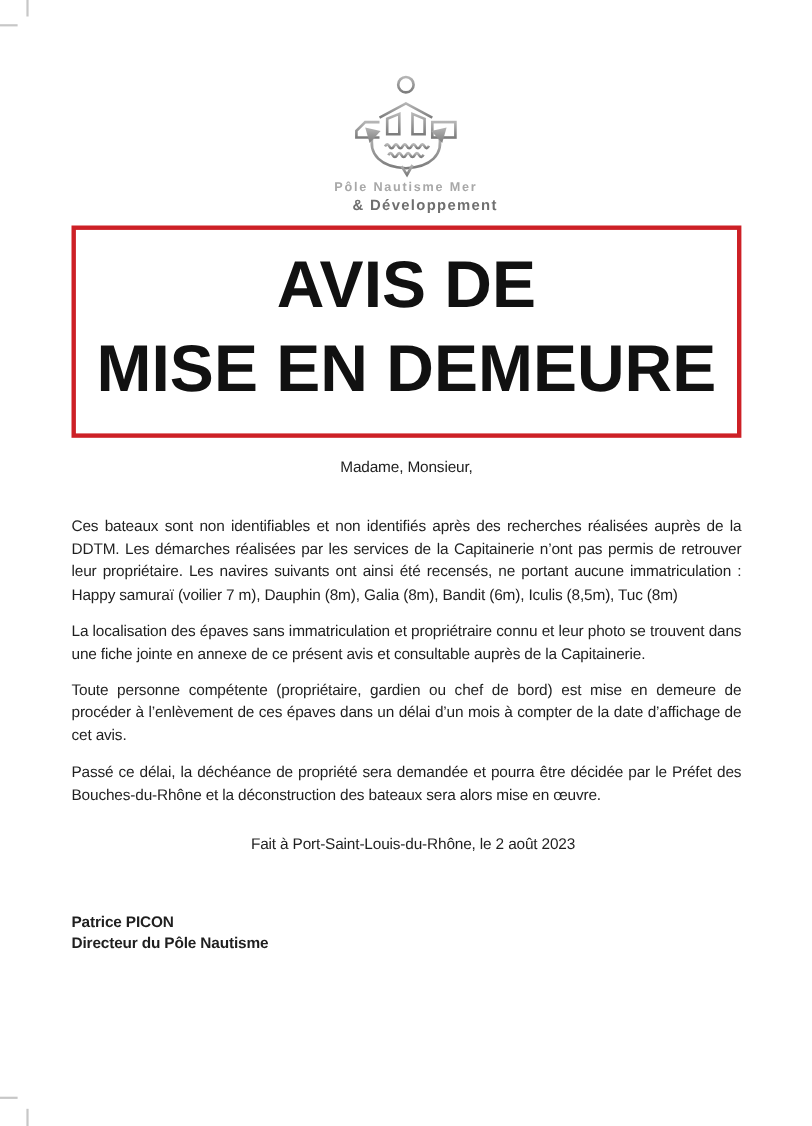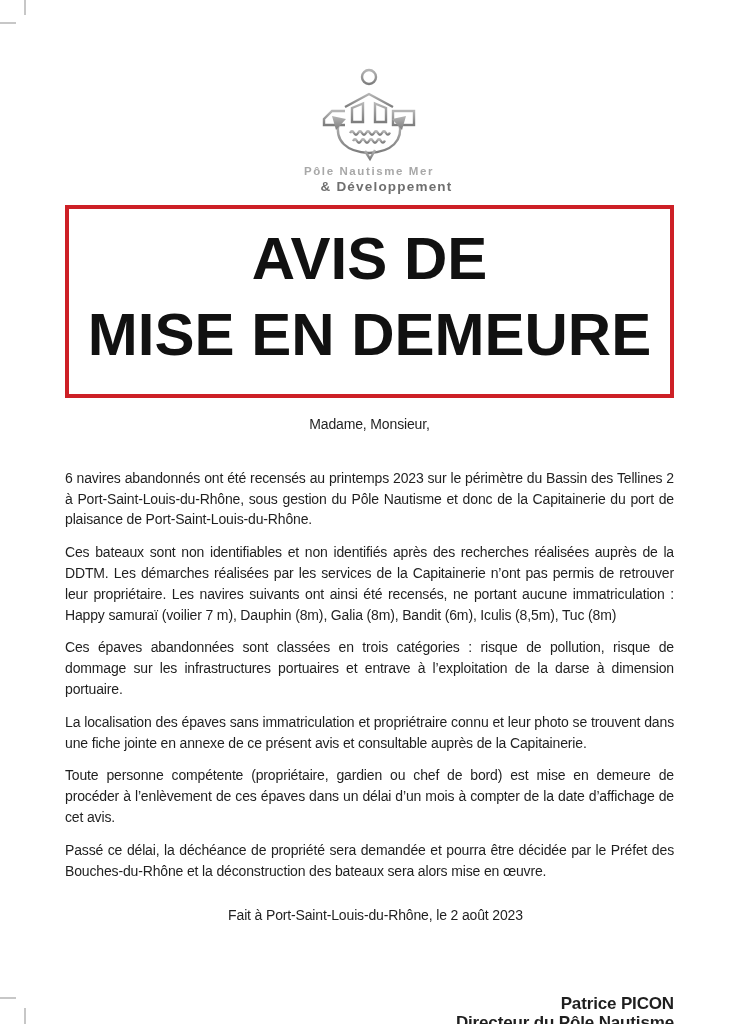--- a/index.html
+++ b/index.html
@@ -59,21 +59,21 @@
 
   
   .body-text{
     position:absolute;left:65px;top:414px;width:609px;
     font-size:14px;line-height:20.8px;letter-spacing:-0.15px;
     color:var(--text-black);
   }
   .salutation{margin:0 0 33px 0;text-align:center;}
   .para{margin:0 0 12px 0;text-align:justify;}
   .dateline{margin:24px 0 0 12px;text-align:center;}
-  .signature{margin-top:68px;text-align:right;font-weight:700;font-size:17px;line-height:19px;}
+  .signature{margin-top:52px;text-align:left;font-weight:700;font-size:14px;line-height:19px;}
 </style>
 </head>
 <body>
 
 <div class="page">
 
   <div class="crop tl-v"></div>
   <div class="crop tl-h"></div>
   <div class="crop tr-v"></div>
   <div class="crop tr-h"></div>
@@ -134,23 +134,21 @@
     <div class="logo-line2">&amp; Développement</div>
   </header>
 
   <section class="title-box">
     <div class="title-line">AVIS DE</div>
     <div class="title-line">MISE EN DEMEURE</div>
   </section>
 
   <main class="body-text">
     <p class="salutation">Madame, Monsieur,</p>
-    <p class="para">6 navires abandonnés ont été recensés au printemps 2023 sur le périmètre du Bassin des Tellines 2 à Port-Saint-Louis-du-Rhône, sous gestion du Pôle Nautisme et donc de la Capitainerie du port de plaisance de Port-Saint-Louis-du-Rhône.</p>
     <p class="para">Ces bateaux sont non identifiables et non identifiés après des recherches réalisées auprès de la DDTM. Les démarches réalisées par les services de la Capitainerie n’ont pas permis de retrouver leur propriétaire. Les navires suivants ont ainsi été recensés, ne portant aucune immatriculation&nbsp;: Happy samuraï (voilier 7 m), Dauphin (8m), Galia (8m), Bandit (6m), Iculis (8,5m), Tuc (8m)</p>
-    <p class="para">Ces épaves abandonnées sont classées en trois catégories&nbsp;: risque de pollution, risque de dommage sur les infrastructures portuaires et entrave à l’exploitation de la darse à dimension portuaire.</p>
     <p class="para">La localisation des épaves sans immatriculation et propriétraire connu et leur photo se trouvent dans une fiche jointe en annexe de ce présent avis et consultable auprès de la Capitainerie.</p>
     <p class="para">Toute personne compétente (propriétaire, gardien ou chef de bord) est mise en demeure de procéder à l’enlèvement de ces épaves dans un délai d’un mois à compter de la date d’affichage de cet avis.</p>
     <p class="para">Passé ce délai, la déchéance de propriété sera demandée et pourra être décidée par le Préfet des Bouches-du-Rhône et la déconstruction des bateaux sera alors mise en œuvre.</p>
     <p class="dateline">Fait à Port-Saint-Louis-du-Rhône, le 2 août 2023</p>
     <div class="signature">
       <div>Patrice PICON</div>
       <div>Directeur du Pôle Nautisme</div>
     </div>
   </main>
 

